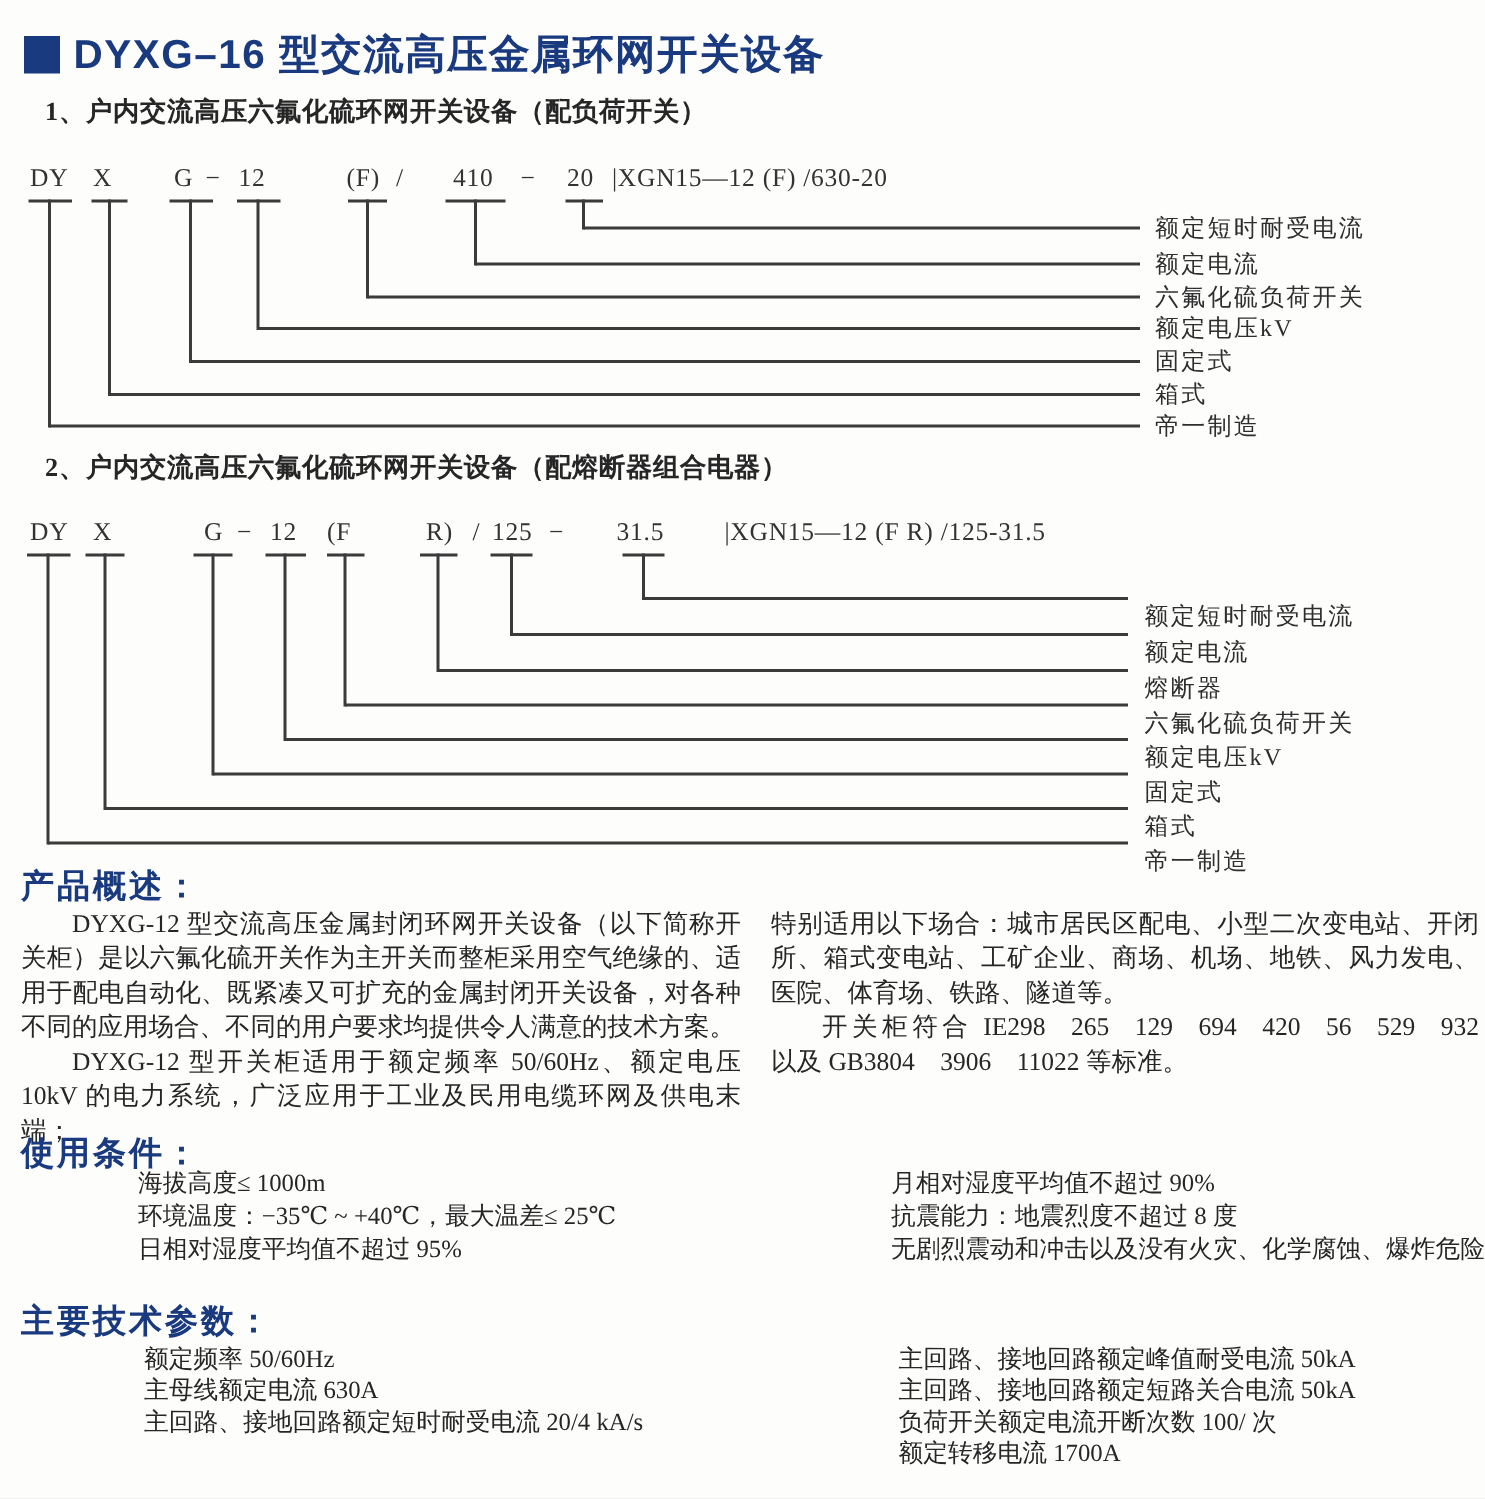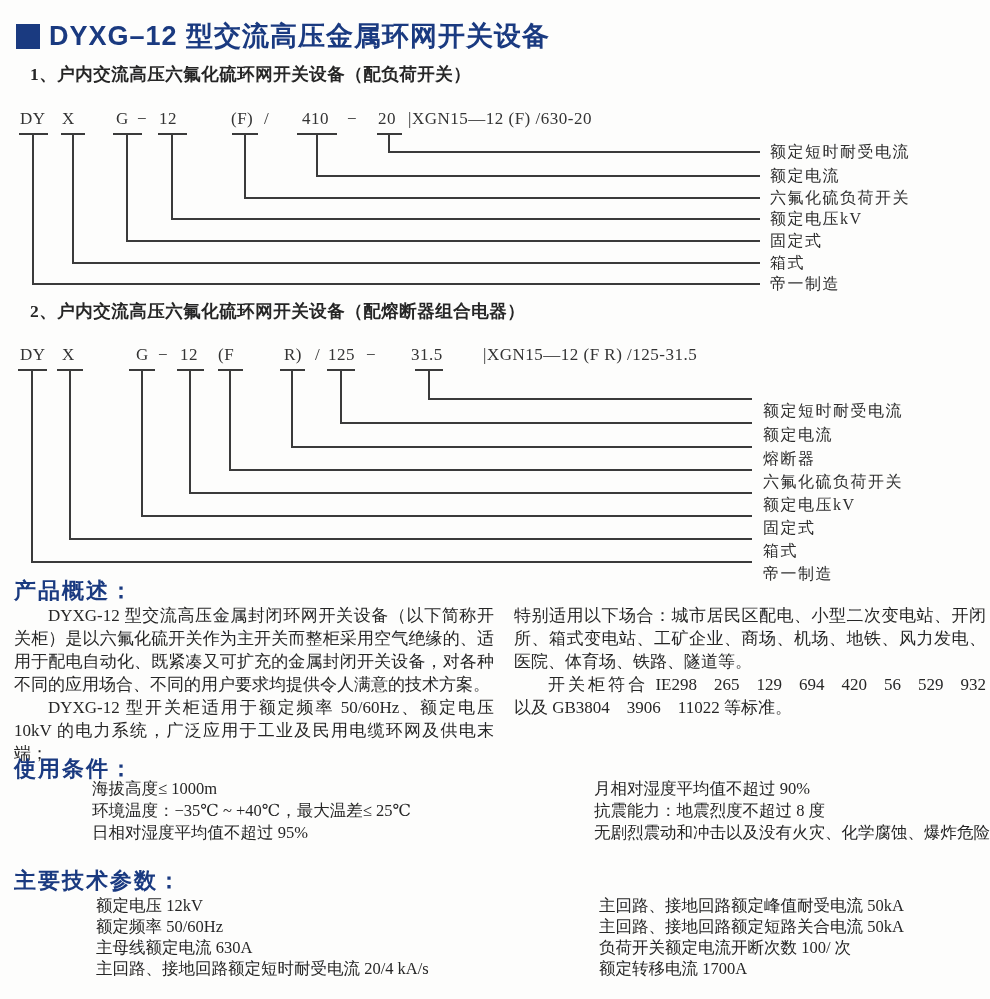--- a/index.html
+++ b/index.html
@@ -49,21 +49,21 @@
   #params-left{left:52px;top:895px;line-height:21px;}
   #params-right{left:555px;top:895px;line-height:21px;}
 </style>
 </head>
 <body>
 
 <div class="page">
 
   <div class="title-row">
     <div class="title-square"></div>
-    <div class="page-title">DYXG–12 型交流高压金属环网开关设备</div>
+    <div class="page-title">DYXG–16 型交流高压金属环网开关设备</div>
   </div>
 
   <div class="sub-heading" id="sub1">1、户内交流高压六氟化硫环网开关设备（配负荷开关）</div>
   <div class="diagram" id="diagram1">
       <span class="code-token" style="left: 20px; top: 93px;">DY</span>
       <span class="code-token" style="left: 62px; top: 93px;">X</span>
       <span class="code-token" style="left: 116px; top: 93px;">G</span>
       <span class="code-token" style="left: 137px; top: 93px;">−</span>
       <span class="code-token" style="left: 159px; top: 93px;">12</span>
       <span class="code-token" style="left: 231px; top: 93px;">(F)</span>
@@ -167,21 +167,20 @@
       <div class="line">日相对湿度平均值不超过 95%</div>
     </div>
   <div class="lines" id="conditions-right">
       <div class="line">月相对湿度平均值不超过 90%</div>
       <div class="line">抗震能力：地震烈度不超过 8 度</div>
       <div class="line">无剧烈震动和冲击以及没有火灾、化学腐蚀、爆炸危险场所</div>
     </div>
 
   <div class="blue-heading" id="params-heading">主要技术参数：</div>
   <div class="lines" id="params-left">
-      <div class="line">额定电压 12kV</div>
       <div class="line">额定频率 50/60Hz</div>
       <div class="line">主母线额定电流 630A</div>
       <div class="line">主回路、接地回路额定短时耐受电流 20/4  kA/s</div>
     </div>
   <div class="lines" id="params-right">
       <div class="line">主回路、接地回路额定峰值耐受电流 50kA</div>
       <div class="line">主回路、接地回路额定短路关合电流  50kA</div>
       <div class="line">负荷开关额定电流开断次数 100/ 次</div>
       <div class="line">额定转移电流 1700A</div>
     </div>

